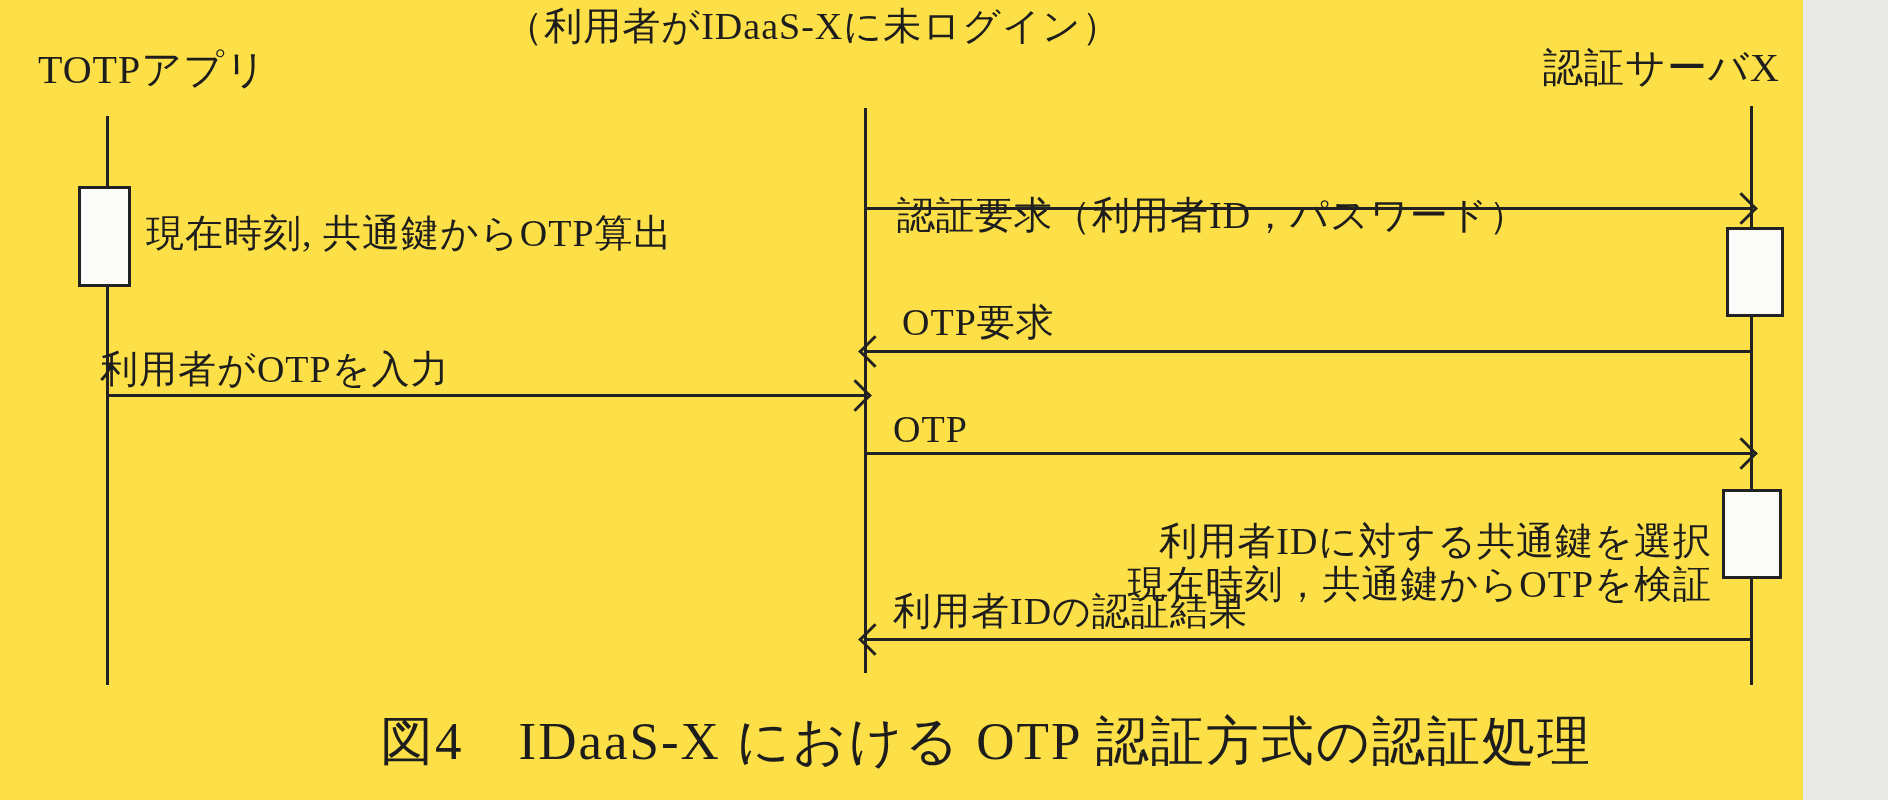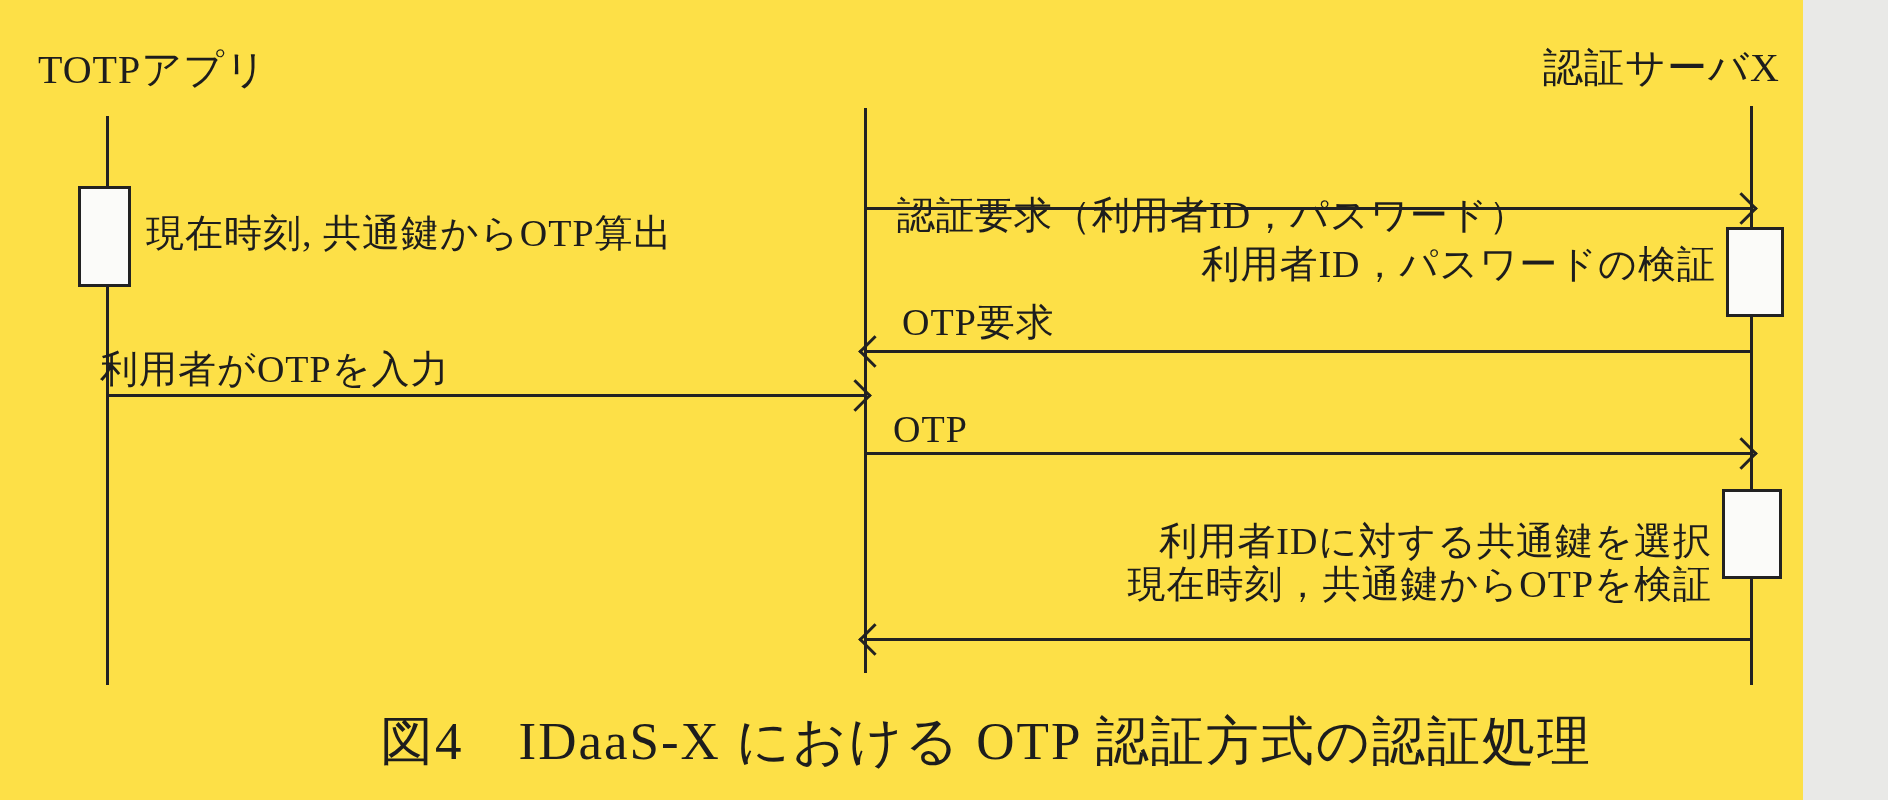--- a/index.html
+++ b/index.html
@@ -52,38 +52,38 @@
   }
 </style>
 </head>
 <body>
 
 <div id="canvas">
 
   <div class="lbl actor" style="left:38px;top:48px;">TOTPアプリ</div>
 
   <div class="lbl actor center" style="left:460px;top:6px;width:706px;line-height:1.1;">
+    <div style="font-size:38px;">（利用者がIDaaS-Xに未ログイン）</div>
   </div>
 
   <div class="lbl actor" style="left:1543px;top:46px;">認証サーバX</div>
 
   <div class="lifeline" style="left:106px;top:116px;height:569px;"></div>
   <div class="lifeline" style="left:864px;top:108px;height:565px;"></div>
   <div class="lifeline" style="left:1750px;top:106px;height:579px;"></div>
 
   <div class="activation" style="left:78px;top:186px;width:47px;height:95px;"></div>
   <div class="activation" style="left:1726px;top:227px;width:52px;height:84px;"></div>
   <div class="activation" style="left:1722px;top:489px;width:54px;height:84px;"></div>
 
   <div class="lbl" style="left:897px;top:150px;margin-top:44px;">認証要求（利用者ID，パスワード）</div>
   <div class="arrow" style="left:866px;top:207px;width:884px;">
     <i class="head right"></i>
   </div>
 
-  <div class="lbl right-align" style="left:898px;top:243px;width:818px;">利用者ID，パスワードの検証</div>
 
   <div class="lbl" style="left:902px;top:301px;">OTP要求</div>
   <div class="arrow" style="left:866px;top:350px;width:884px;">
     <i class="head left"></i>
   </div>
 
   <div class="lbl" style="left:146px;top:212px;">現在時刻, 共通鍵からOTP算出</div>
 
   <div class="lbl" style="left:100px;top:348px;">利用者がOTPを入力</div>
   <div class="arrow" style="left:108px;top:394px;width:756px;">
@@ -93,19 +93,20 @@
   <div class="lbl" style="left:893px;top:408px;">OTP</div>
   <div class="arrow" style="left:866px;top:452px;width:884px;">
     <i class="head right"></i>
   </div>
 
   <div class="lbl right-align" style="left:898px;top:488px;width:814px;line-height:1.12;white-space:normal;margin-top:32px;">
     <div>利用者IDに対する共通鍵を選択</div>
     <div>現在時刻，共通鍵からOTPを検証</div>
   </div>
 
+  <div class="lbl" style="left:893px;top:590px;">利用者IDの認証結果</div>
   <div class="arrow" style="left:866px;top:638px;width:884px;">
     <i class="head left"></i>
   </div>
 
   <div class="caption" style="left:380px;top:706px;width:1090px;text-align:center;">図4　IDaaS-X における OTP 認証方式の認証処理</div>
 
 </div>
 
 </body></html>

